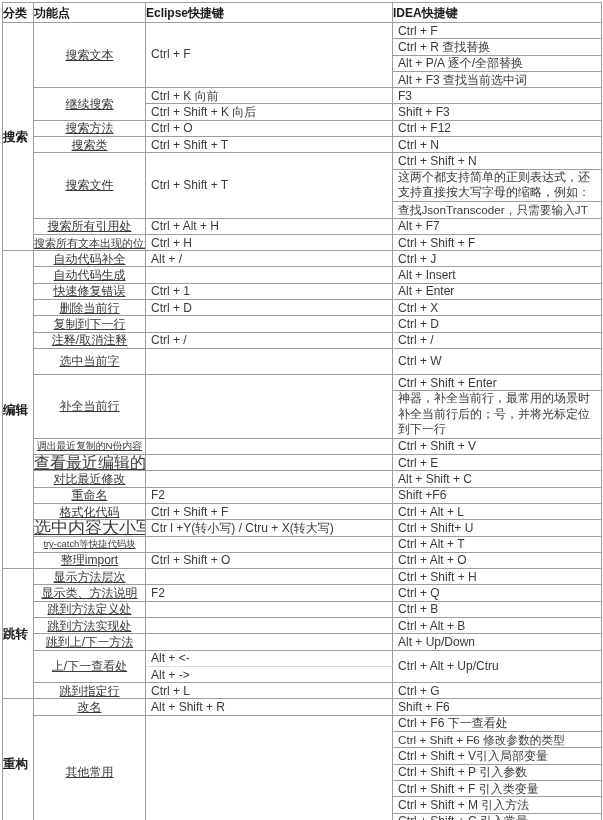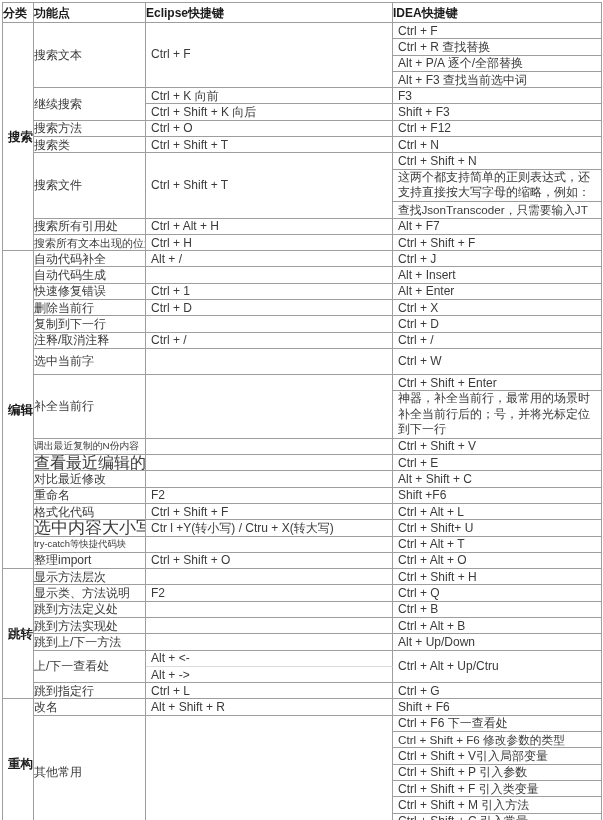--- a/index.html
+++ b/index.html
@@ -18,22 +18,22 @@
   table{
     border-collapse:separate;border-spacing:0;table-layout:fixed;width:599px;
     border-top:1px solid var(--b);border-left:1px solid var(--b);
   }
   th,td{
     border-right:1px solid var(--b);border-bottom:1px solid var(--b);
     font-size:12px;color:var(--t);vertical-align:middle;
     padding:0;overflow:hidden;box-sizing:border-box;line-height:14px;
   }
   th{font-weight:bold;text-align:left;color:var(--ht);}
-  td.cat{font-weight:bold;text-align:right;color:var(--ht);font-size:12.5px;}
-  td.fn{white-space:nowrap;}
+  td.cat{font-weight:bold;text-align:left;color:var(--ht);font-size:12.5px;}
+  td.fn{text-align:center;white-space:nowrap;text-decoration:underline;}
   td.key{text-align:left;padding:0 3px 0 5px;white-space:nowrap;}
   td.key.wrap{white-space:normal;line-height:15.5px;word-break:break-all;}
   td.light{border-bottom-color:var(--lb);}
 </style>
 </head>
 <body>
 
 <div class="page">
   <table>
     <colgroup>

